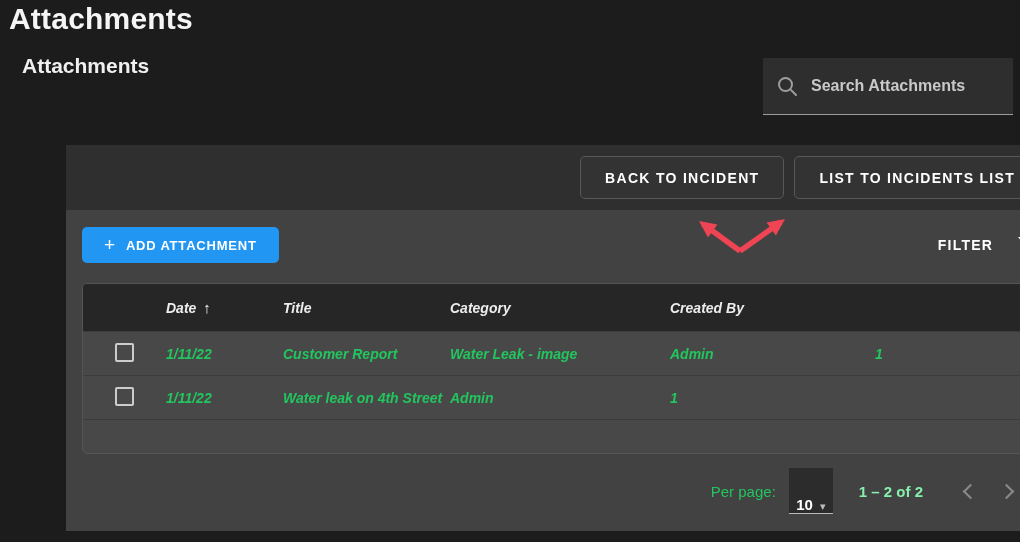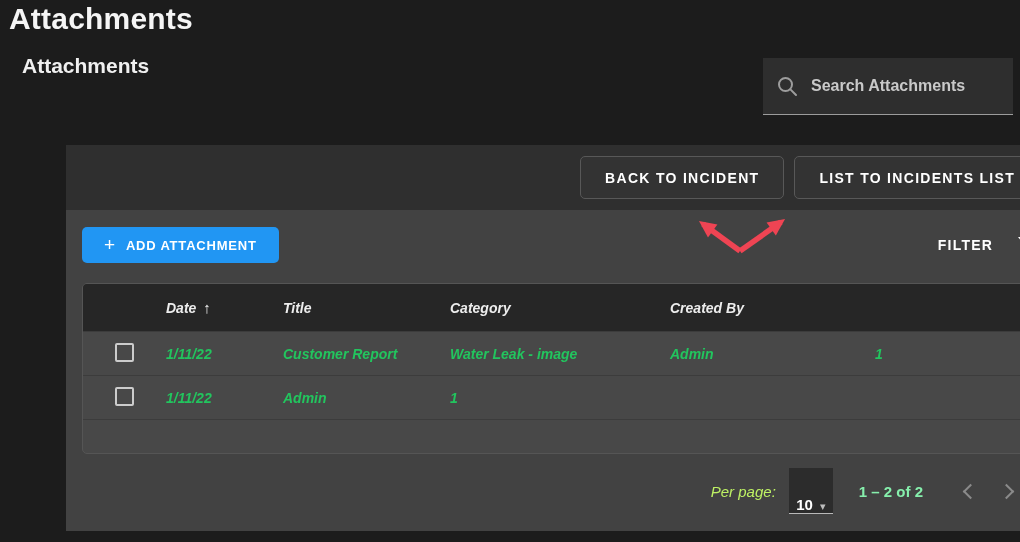--- a/index.html
+++ b/index.html
@@ -101,21 +101,21 @@
     cursor: pointer;
   }
   .sort-arrow { font-weight: 400; margin-left: 7px; font-size: 15px; }
 
   
   .pagination {
     position: absolute; right: 34px; top: 258px; height: 46px;
     display: flex; align-items: center;
     font-size: 15px; color: #d8d8d8;
   }
-  .per-page-label { margin-right: 13px; font-weight: 400; color: #bef264; font-style: italic; }
+  .per-page-label { margin-right: 13px; font-weight: 400; color: #22c55e; }
   .per-page-select {
     width: 44px; height: 46px; background: #2c2c2c;
     border-bottom: 1px solid #b9b9b9;
     display: flex; align-items: flex-end; justify-content: center; gap: 7px;
     cursor: pointer; margin-right: 26px;
   }
   .per-page-value { font-size: 15px; font-weight: 700; color: #ffffff; }
   .per-page-caret { font-size: 11px; color: #bdbdbd; }
   .range-label { font-weight: 700; color: #86efac; margin-right: 30px; }
   .page-chevron {
@@ -180,20 +180,21 @@
         <div>1/11/22</div>
         <div>Customer Report</div>
         <div>Water Leak - image</div>
         <div>Admin</div>
         <div>1</div>
       </div>
 
       <div class="tr row">
         <div class="cell-check"><span class="checkbox"></span></div>
         <div>1/11/22</div>
+        <div>Water leak on 4th Street</div>
         <div>Admin</div>
         <div>1</div>
       </div>
 
       <div class="empty-strip"></div>
     </div>
 
     <div class="pagination">
       <span class="per-page-label">Per page:</span>
       <div class="per-page-select">

